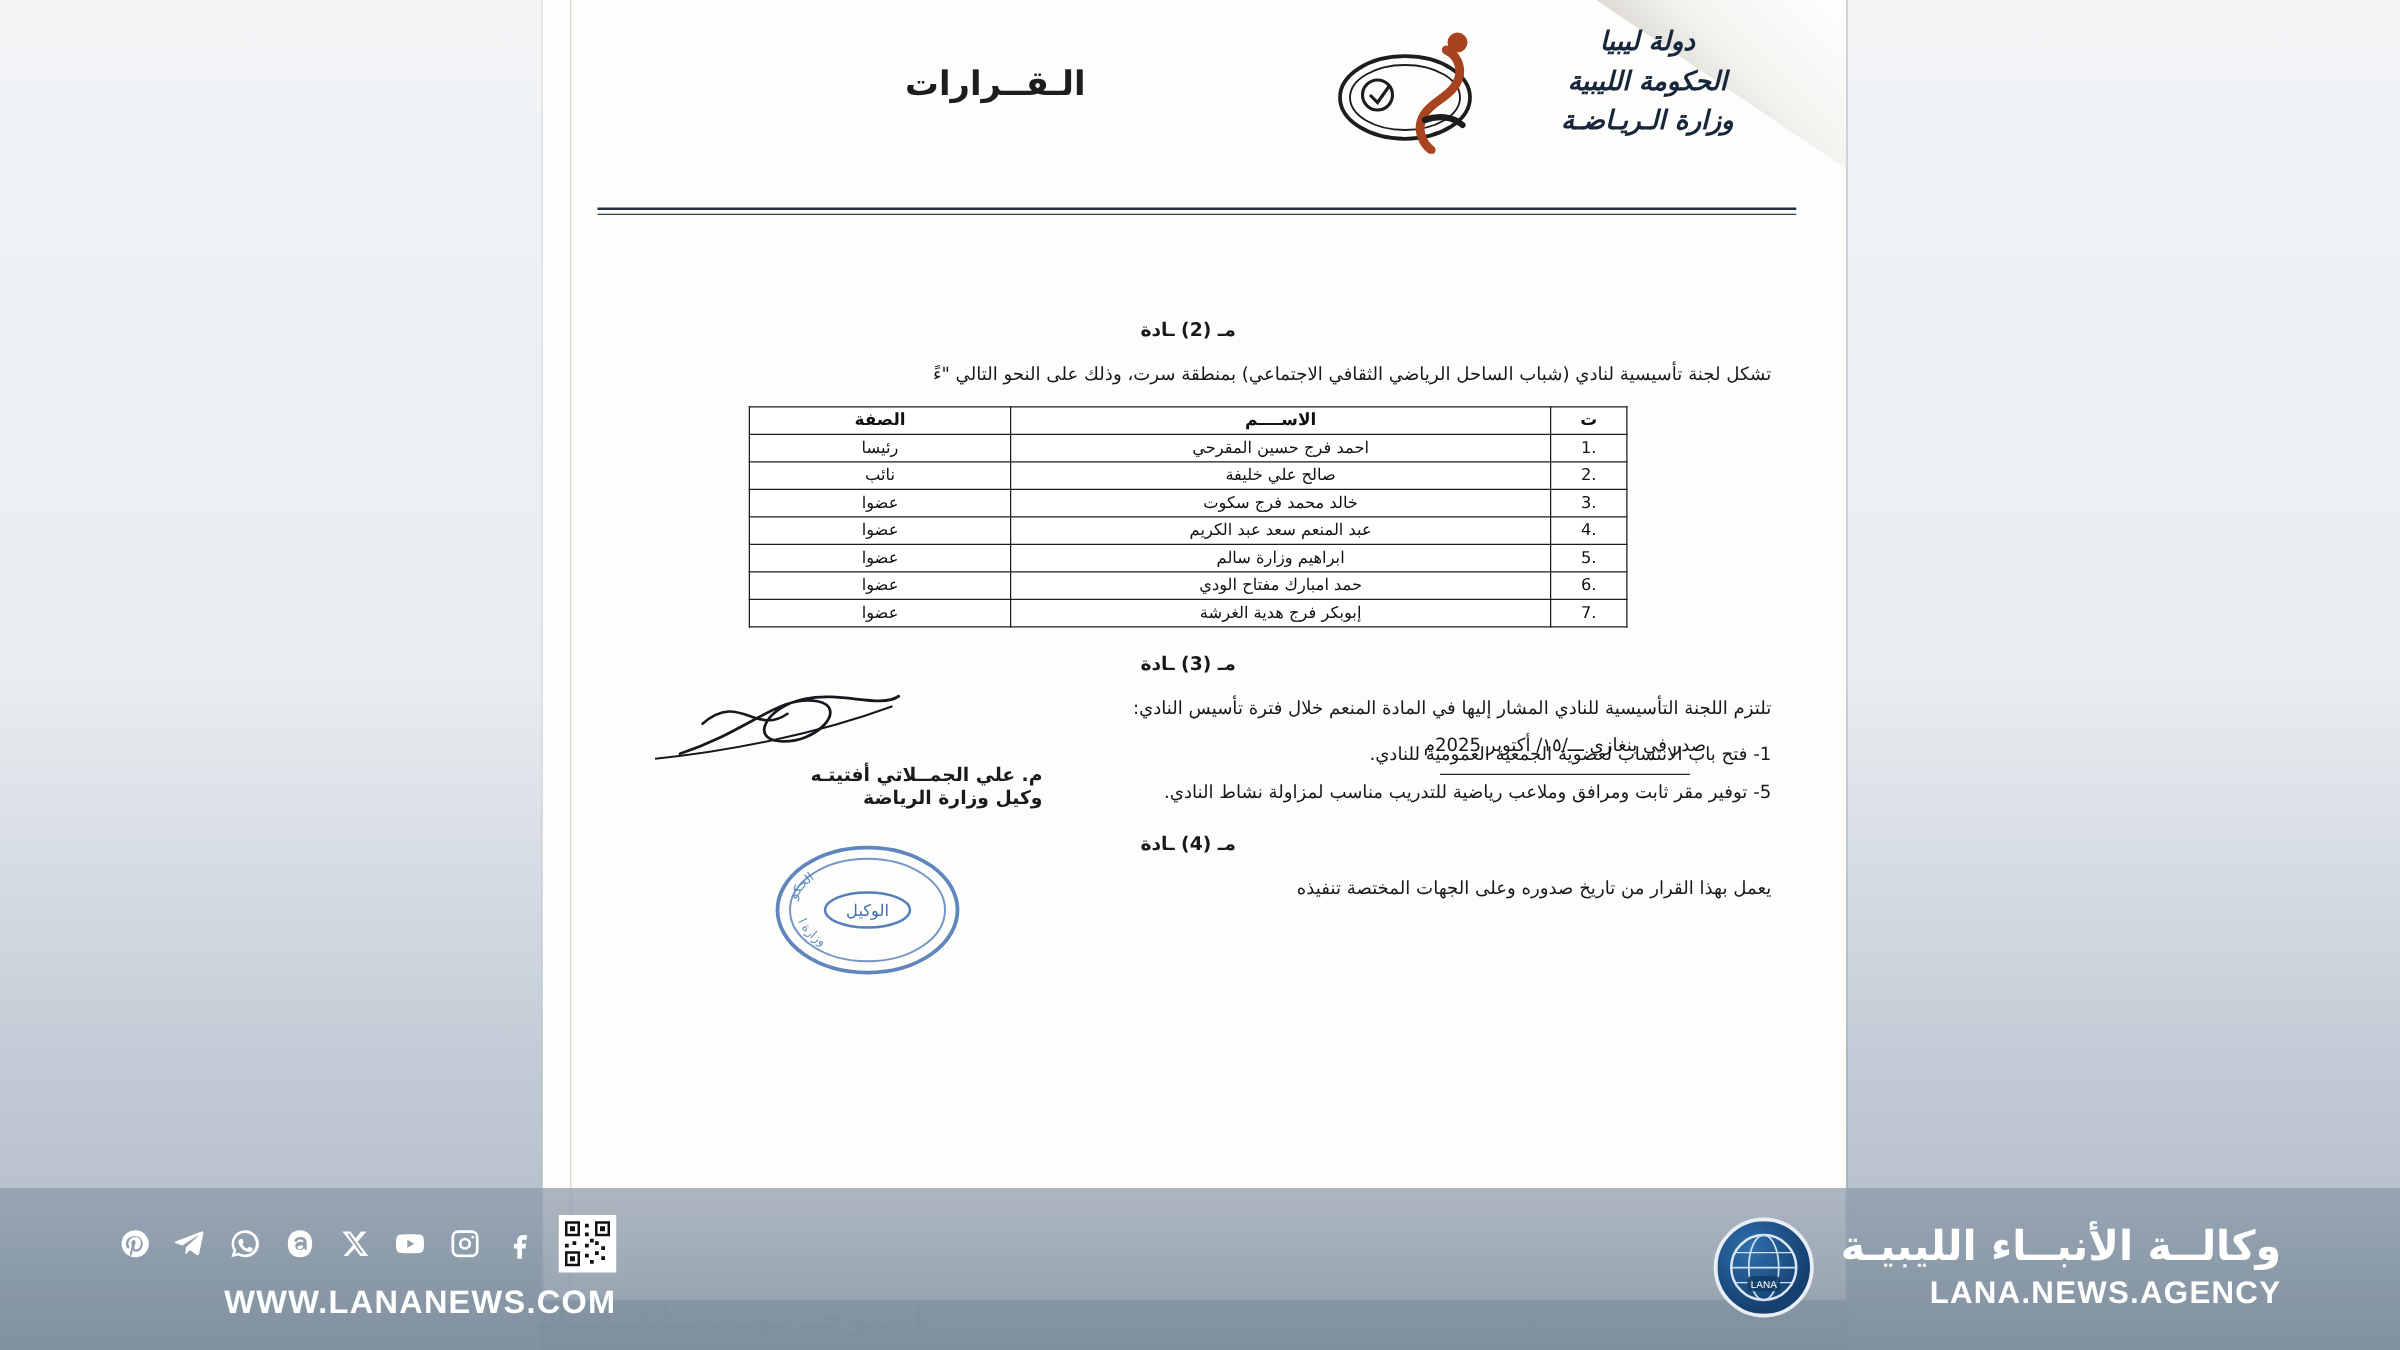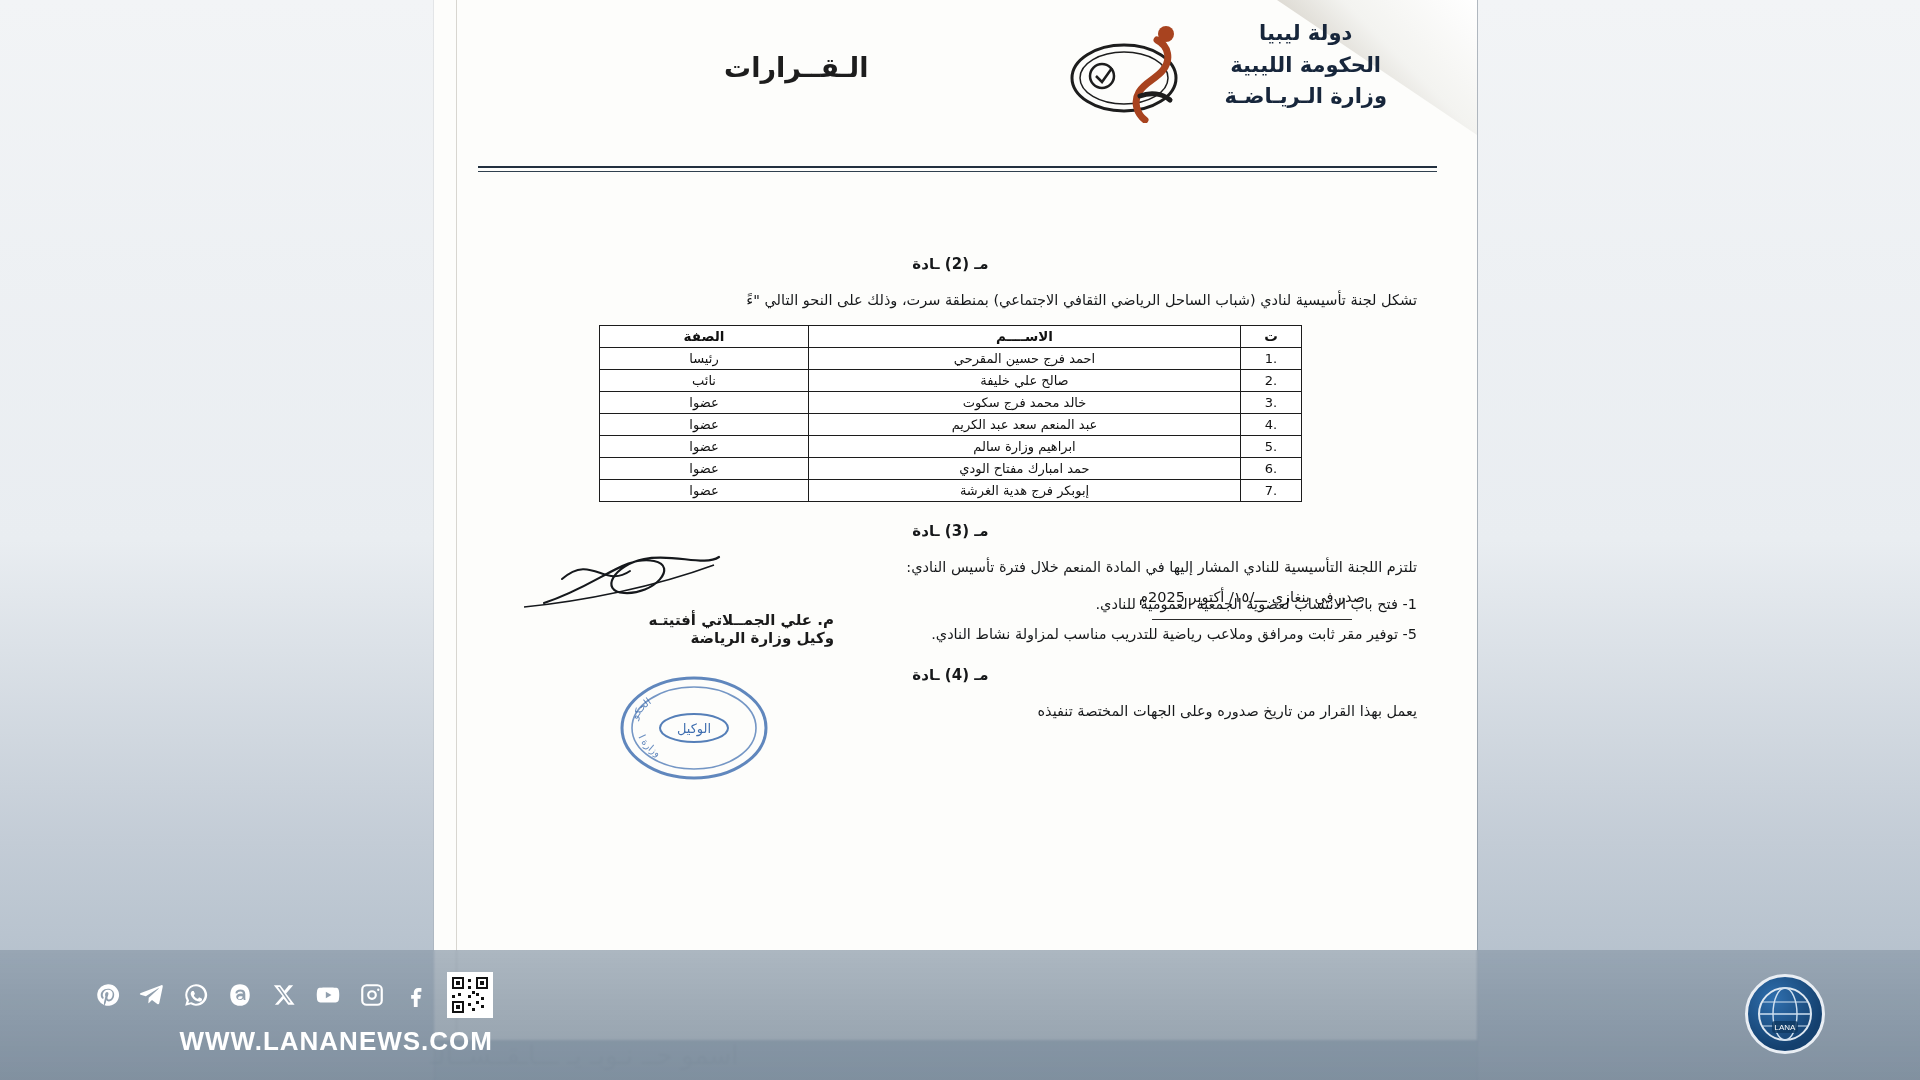--- a/index.html
+++ b/index.html
@@ -30,21 +30,21 @@
     clip-path:polygon(100% 0,100% 100%,0 0);
   }
   .sheet-inner{position:relative;width:100%;height:100%;}
   .margin-line{position:absolute;left:0;top:0;bottom:0;width:1px;background:#d8d6d0;}
   .left-margin{left:22px;}
 
   
   .doc-header{position:relative;height:160px;}
   .ministry{position:absolute;right:90px;top:18px;text-align:center;line-height:1.5;
     font-family:"DejaVu Sans", sans-serif;color:#17263b;}
-  .ministry div{font-weight:bold;}
+  .ministry div{font-weight:bold;font-style:italic;}
   .m1{font-size:21px;letter-spacing:.5px;}
   .m2{font-size:21px;}
   .m3{font-size:21px;}
   .logo{position:absolute;right:265px;top:18px;width:150px;height:105px;}
   .doc-type{position:absolute;left:290px;top:52px;font-size:27px;font-weight:bold;color:#1d1d1d;letter-spacing:6px;}
   .rule{position:absolute;left:44px;right:40px;top:166px;height:10px;}
   .rule i{display:block;height:2px;background:#22303f;}
   .rule i+i{margin-top:3px;height:1px;background:#30404f;}
 
   
@@ -292,20 +292,24 @@
             <path d="M21.9 4.3 18.7 19.5c-.2 1-.9 1.3-1.8.8l-4.9-3.6-2.4 2.3c-.3.3-.5.5-1 .5l.4-5 9.1-8.2c.4-.4-.1-.6-.6-.2L6.3 13.2 1.5 11.7c-1-.3-1-1 .2-1.5L20.6 2.9c.8-.3 1.5.2 1.3 1.4z"></path>
           </svg>
         <svg class="soc" viewBox="0 0 24 24">
             <path d="M12 2a10 10 0 0 0-3.6 19.3c-.1-.8-.2-2 0-2.9l1.2-5.1s-.3-.6-.3-1.5c0-1.4.8-2.5 1.8-2.5.9 0 1.3.7 1.3 1.5 0 .9-.6 2.2-.9 3.5-.3 1 .5 1.9 1.6 1.9 1.9 0 3.2-2.4 3.2-5.3 0-2.2-1.5-3.8-4.2-3.8a4.8 4.8 0 0 0-5 4.8c0 .9.3 1.6.7 2 .2.2.2.3.1.6l-.2.8c-.1.3-.3.4-.6.2-1.2-.5-1.8-1.9-1.8-3.5 0-2.6 2.2-5.7 6.6-5.7 3.5 0 5.8 2.5 5.8 5.3 0 3.6-2 6.3-5 6.3-1 0-1.9-.5-2.2-1.2l-.6 2.4c-.2.8-.7 1.7-1.1 2.3A10 10 0 1 0 12 2z"></path>
           </svg>
       </div>
       <div class="site">WWW.LANANEWS.COM</div>
     </div>
 
     <div class="footer-right">
+      <div class="brand-text">
+        <div class="brand-ar">وكالــة الأنبــاء الليبيـة</div>
+        <div class="brand-en">LANA.NEWS.AGENCY</div>
+      </div>
       <div class="brand-mark">
         <svg width="58" height="58" viewBox="0 0 58 58">
           <circle cx="29" cy="29" r="26" fill="none" stroke="#dfe8f1" stroke-width="2"></circle>
           <ellipse cx="29" cy="29" rx="12" ry="26" fill="none" stroke="#cfe0f0" stroke-width="1.4"></ellipse>
           <line x1="3" y1="29" x2="55" y2="29" stroke="#cfe0f0" stroke-width="1.4"></line>
           <line x1="7" y1="17" x2="51" y2="17" stroke="#cfe0f0" stroke-width="1"></line>
           <line x1="7" y1="41" x2="51" y2="41" stroke="#cfe0f0" stroke-width="1"></line>
           <rect x="16" y="36" width="26" height="12" rx="3" fill="#0f3a63" opacity=".85"></rect>
           <text x="29" y="45" text-anchor="middle" font-size="8" fill="#fff" font-family="Liberation Sans, sans-serif">LANA</text>
         </svg>

